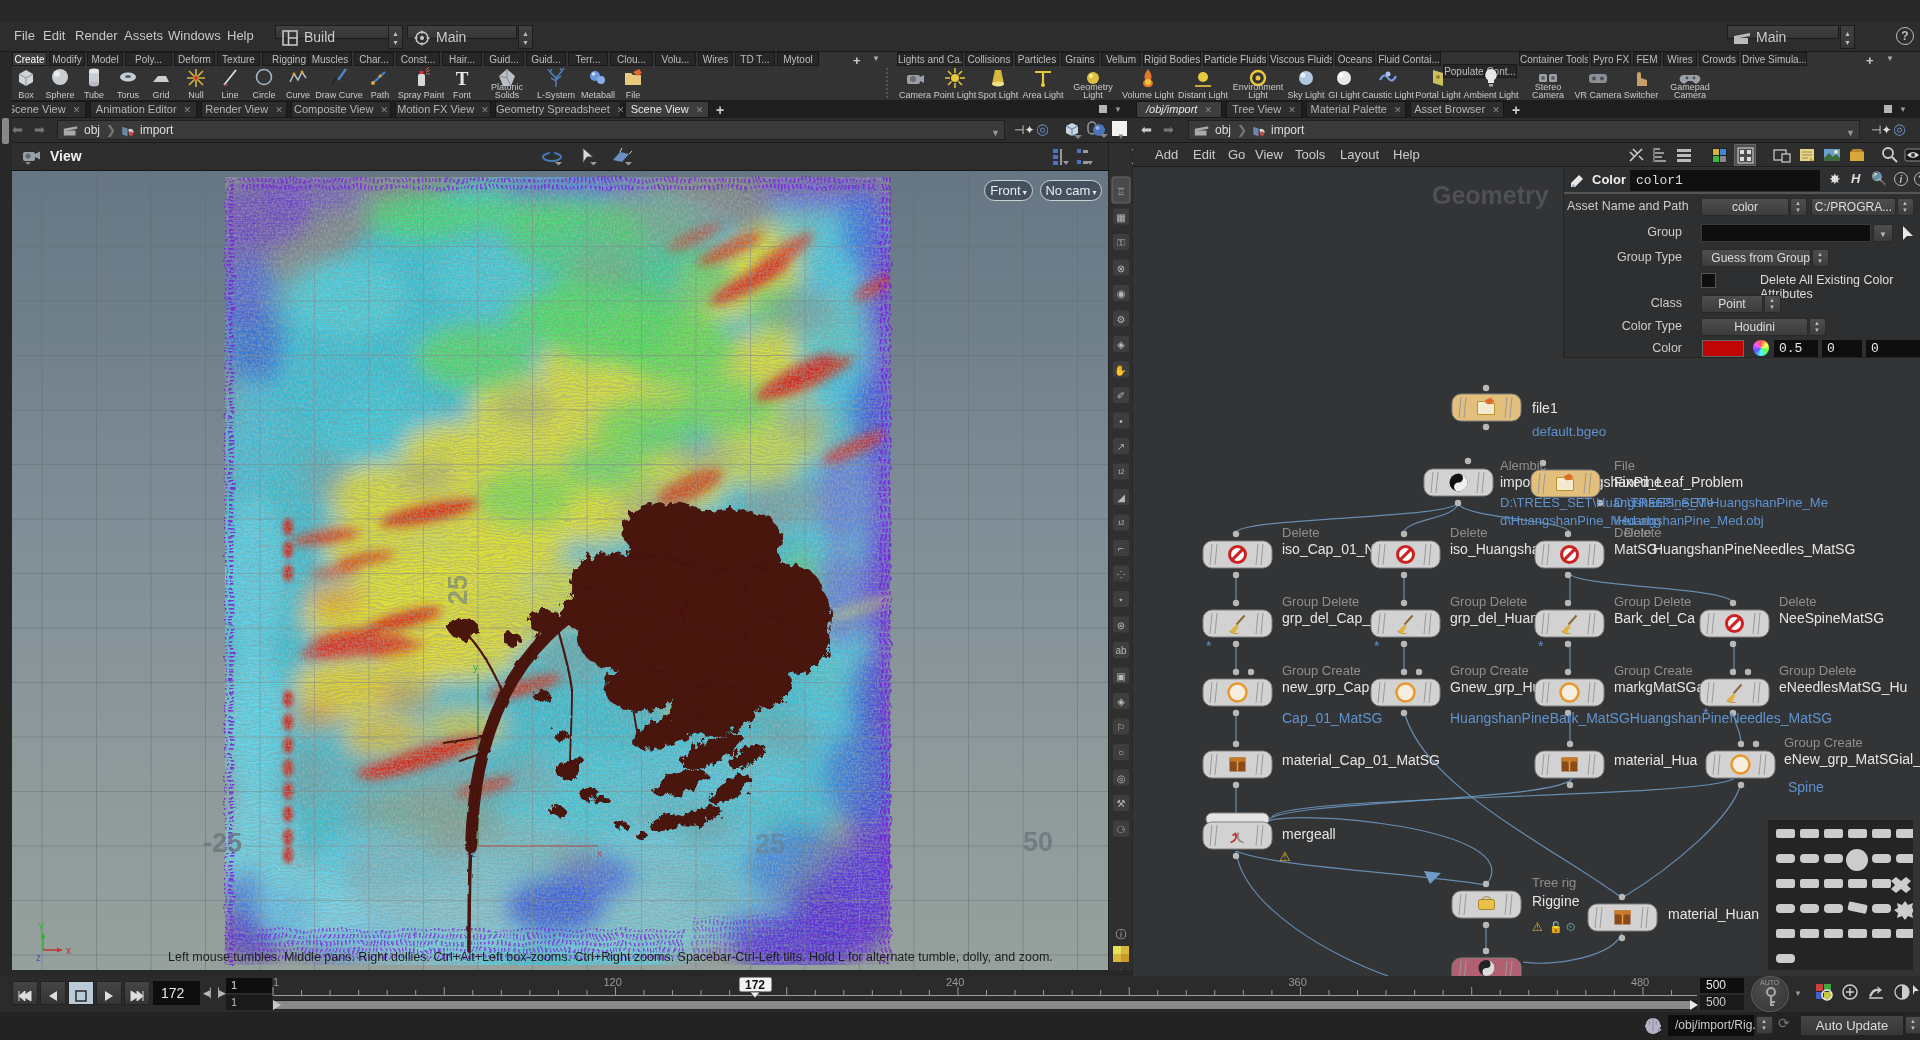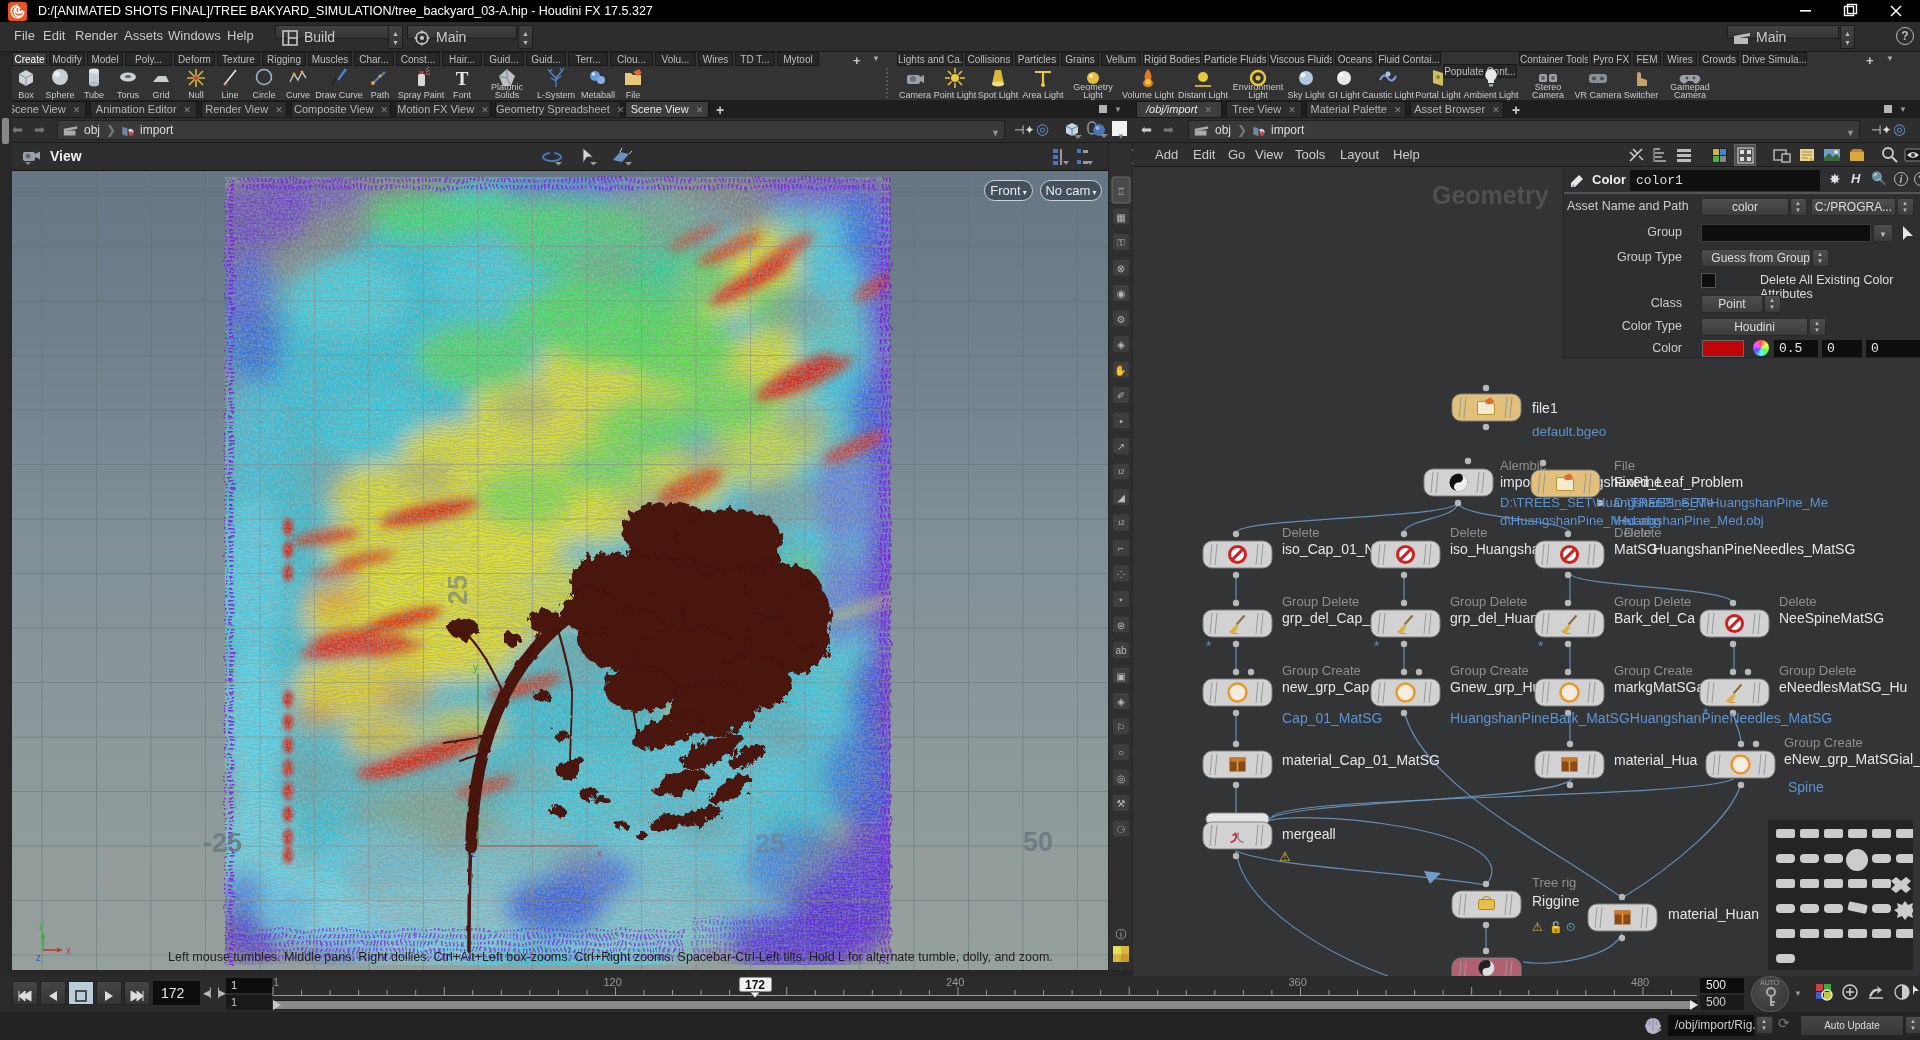--- a/index.html
+++ b/index.html
@@ -71,35 +71,20 @@
   .pspin:after { content:"▼"; position:absolute; left:4px; top:8px; font-size:6px; color:#bbb; }
   .pnum { position:absolute; top:0; height:17px; background:#0e0e0e; color:#e8e8e8;
     font-family:"Liberation Mono",monospace; font-size:13px; line-height:17px; padding-left:5px; }
   .pbtn { position:absolute; top:5px; width:26px; height:24px; background:linear-gradient(#454545,#353535);
     border:1px solid #222; text-align:center; padding-top:6px; }
   .pbtn2 { position:absolute; top:7px; width:24px; height:22px; text-align:center; }
 </style>
 </head>
 <body>
 <div id="app">
-  <div class="abs" id="titlebar">
-    <svg class="abs" style="left:8px;top:2px" width="19" height="19" viewBox="0 0 19 19">
-      <rect x="0" y="0" width="19" height="19" rx="3" fill="#e95420"></rect>
-      <path d="M9.5 3.2 a6.3 6.3 0 1 0 6.3 6.3 a4.8 4.8 0 1 1 -4.8 -4.8 a3.3 3.3 0 1 0 3.3 3.3 a1.9 1.9 0 1 1 -1.9 -1.9" fill="none" stroke="#fff" stroke-width="1.6"></path>
-    </svg>
-    <span class="ttext">D:/[ANIMATED SHOTS FINAL]/TREE BAKYARD_SIMULATION/tree_backyard_03-A.hip - Houdini FX 17.5.327</span>
-    <div id="winbtns">
-      <svg width="120" height="22" viewBox="0 0 120 22">
-        <rect x="8" y="10" width="11" height="1.6" fill="#fff"></rect>
-        <rect x="52.5" y="6.5" width="9" height="9" fill="none" stroke="#fff" stroke-width="1.4"></rect>
-        <rect x="55.5" y="4.5" width="9" height="9" fill="none" stroke="#fff" stroke-width="1.4"></rect>
-        <path d="M99 6 l10 10 M109 6 l-10 10" stroke="#fff" stroke-width="1.5"></path>
-      </svg>
-    </div>
-  </div>
   <div class="abs" id="menubar">
     <span class="menuitem" style="left:14px">File</span>
     <span class="menuitem" style="left:43px">Edit</span>
     <span class="menuitem" style="left:75px">Render</span>
     <span class="menuitem" style="left:124px">Assets</span>
     <span class="menuitem" style="left:168px">Windows</span>
     <span class="menuitem" style="left:227px">Help</span>
     <div class="ddbox" style="left:275px;width:114px;">
       <svg style="position:absolute;left:6px;top:4px" width="16" height="16" viewBox="0 0 16 16">
         <rect x="1" y="1" width="14" height="14" fill="none" stroke="#ccc" stroke-width="1.5"></rect>
@@ -128,21 +113,21 @@
     <span style="position:absolute;left:1896px;top:5px;width:18px;height:18px;border:1.5px solid #bbb;border-radius:50%;color:#bbb;font-size:12px;font-weight:bold;text-align:center;line-height:17px;">?</span>
   </div>
   <div class="abs" id="shelf">
     <div id="shelftabrow">
         <div class="stab active" style="left:12px;width:35px;">Create</div>
         <div class="stab" style="left:49px;width:36px;">Modify</div>
         <div class="stab" style="left:87px;width:36px;">Model</div>
         <div class="stab" style="left:125px;width:47px;">Poly...</div>
         <div class="stab" style="left:174px;width:41px;">Deform</div>
         <div class="stab" style="left:217px;width:43px;">Texture</div>
-        <div class="stab" style="left:262px;width:44px;">Rigging</div>
+        <div class="stab" style="left:262px;width:54px;">Rigging</div>
         <div class="stab" style="left:308px;width:44px;">Muscles</div>
         <div class="stab" style="left:354px;width:40px;">Char...</div>
         <div class="stab" style="left:396px;width:44px;">Const...</div>
         <div class="stab" style="left:442px;width:40px;">Hair...</div>
         <div class="stab" style="left:484px;width:40px;">Guid...</div>
         <div class="stab" style="left:526px;width:40px;">Guid...</div>
         <div class="stab" style="left:568px;width:40px;">Terr...</div>
         <div class="stab" style="left:610px;width:43px;">Clou...</div>
         <div class="stab" style="left:655px;width:41px;">Volu...</div>
         <div class="stab" style="left:698px;width:35px;">Wires</div>
@@ -1600,16 +1585,16 @@
   </div>
   <div class="abs" id="statusbar">
     <svg style="position:absolute;left:1643px;top:4px" width="20" height="18" viewBox="0 0 20 18">
         <path d="M3 8 a7 6 0 0 1 14 0 q2 2 0 4 a7 6 0 0 1 -14 0 q-2-2 0-4z" fill="#b8b4c8"></path>
         <path d="M10 2 v13 M6 5 q2 2 0 4 m8-4 q-2 2 0 4" stroke="#8a86a0" fill="none"></path>
         <path d="M14 13 l5 0 -2.5 3z" fill="#999"></path>
       </svg>
     <div style="position:absolute;left:1668px;top:3px;width:86px;height:21px;background:#0d0d0d;color:#ccc;font-size:12px;line-height:21px;padding-left:7px;">/obj/import/Rig...</div>
     <div class="pspin" style="left:1756px;top:4px;"></div>
     <span style="position:absolute;left:1778px;top:3px;color:#777;font-size:14px;">⟳</span>
-    <div style="position:absolute;left:1800px;top:3px;width:104px;height:21px;background:linear-gradient(#454545,#383838);border:1px solid #222;color:#ddd;font-size:10px;line-height:20px;text-align:center;">Auto Update</div>
+    <div style="position:absolute;left:1800px;top:3px;width:104px;height:21px;background:linear-gradient(#454545,#383838);border:1px solid #222;color:#ddd;font-size:13px;line-height:20px;text-align:center;">Auto Update</div>
     <div class="pspin" style="left:1905px;top:4px;"></div>
   </div>
 </div>
 
 </body></html>

